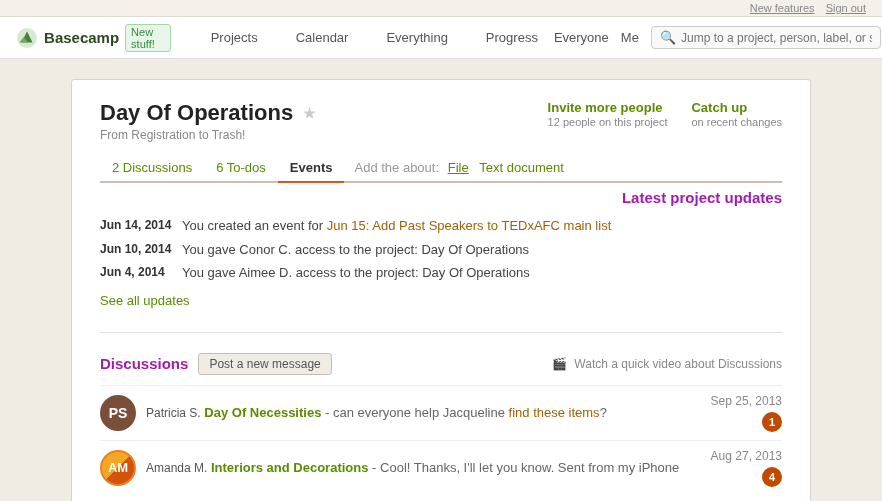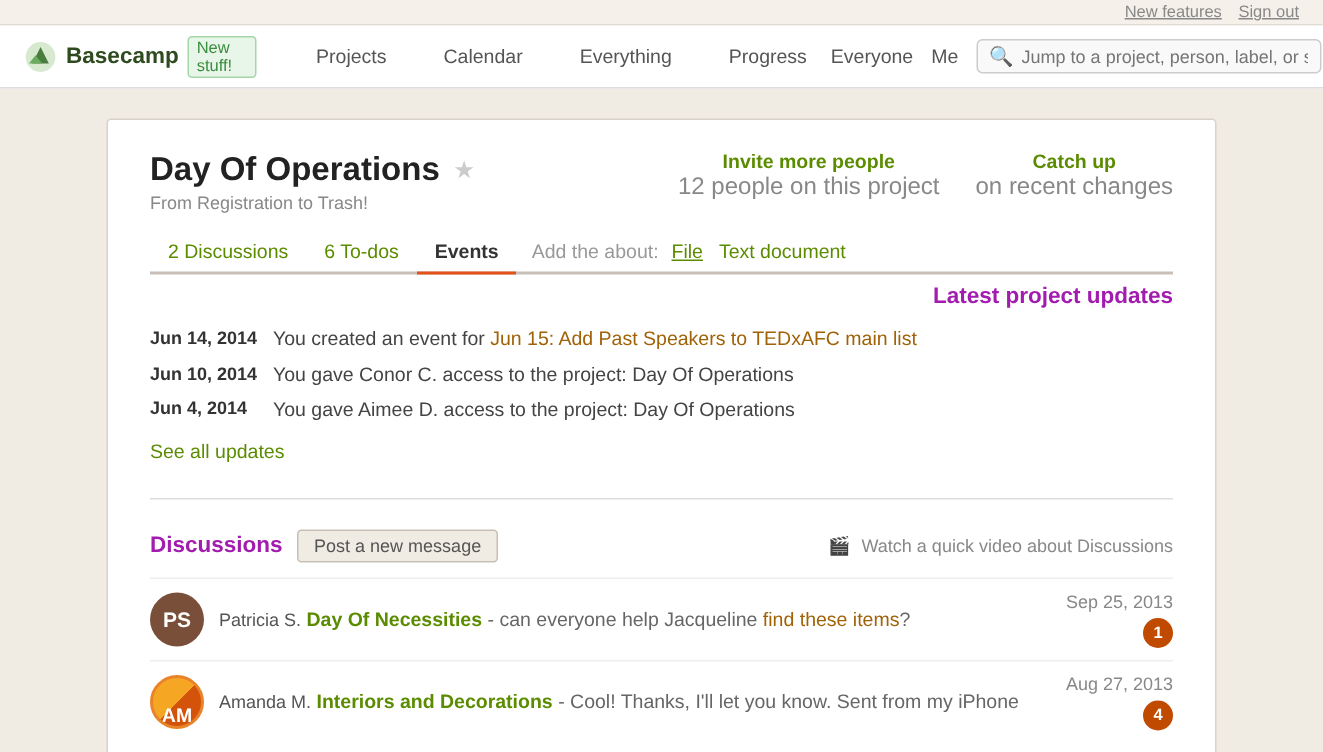--- a/index.html
+++ b/index.html
@@ -117,32 +117,32 @@
       gap: 6px;
     }
     #project-subtitle {
       color: #888;
       font-size: 12px;
       margin-top: 2px;
     }
     #project-actions {
       display: flex;
       gap: 24px;
-      text-align: center;
+      text-align: left;
     }
     .project-action-item a {
       color: #5b8c00;
       font-size: 13px;
       font-weight: bold;
       text-decoration: none;
       cursor: pointer;
     }
     .project-action-sub {
       color: #888;
-      font-size: 16px;
+      font-size: 11px;
       margin-top: 1px;
     }
     
     #tabs {
       display: flex;
       align-items: center;
       gap: 0;
       border-bottom: 2px solid #c8c0b8;
       margin-bottom: 6px;
       padding-bottom: 0;
@@ -408,21 +408,21 @@
           <span> - can everyone help Jacqueline </span><a class="update-link">find these items</a><span>?</span>
         </span>
       </div>
       <div class="discussion-meta">
         <span class="discussion-date">Sep 25, 2013</span>
         <span class="discussion-count">1</span>
       </div>
     </div>
 
     <div class="discussion-row">
-      <div class="avatar avatar-am" style="background: linear-gradient(135deg, rgb(245, 166, 35) 50%, rgb(212, 83, 10) 50%); border: 2px solid rgb(232, 131, 42); align-items: flex-end;">
+      <div class="avatar avatar-am" style="background: linear-gradient(135deg, rgb(245, 166, 35) 50%, rgb(212, 83, 10) 50%); border: 2px solid rgb(232, 131, 42);">
           <span style="font-size: 13px; color: rgb(255, 255, 255); font-weight: bold; z-index: 1;">AM</span>
         </div>
       <div class="discussion-info">
         <span class="discussion-author">Amanda M.</span>
         <span> </span>
         <a class="discussion-title-link">Interiors and Decorations</a>
         <span class="discussion-excerpt"> - Cool! Thanks, I'll let you know. Sent from my iPhone</span>
       </div>
       <div class="discussion-meta">
         <span class="discussion-date">Aug 27, 2013</span>

